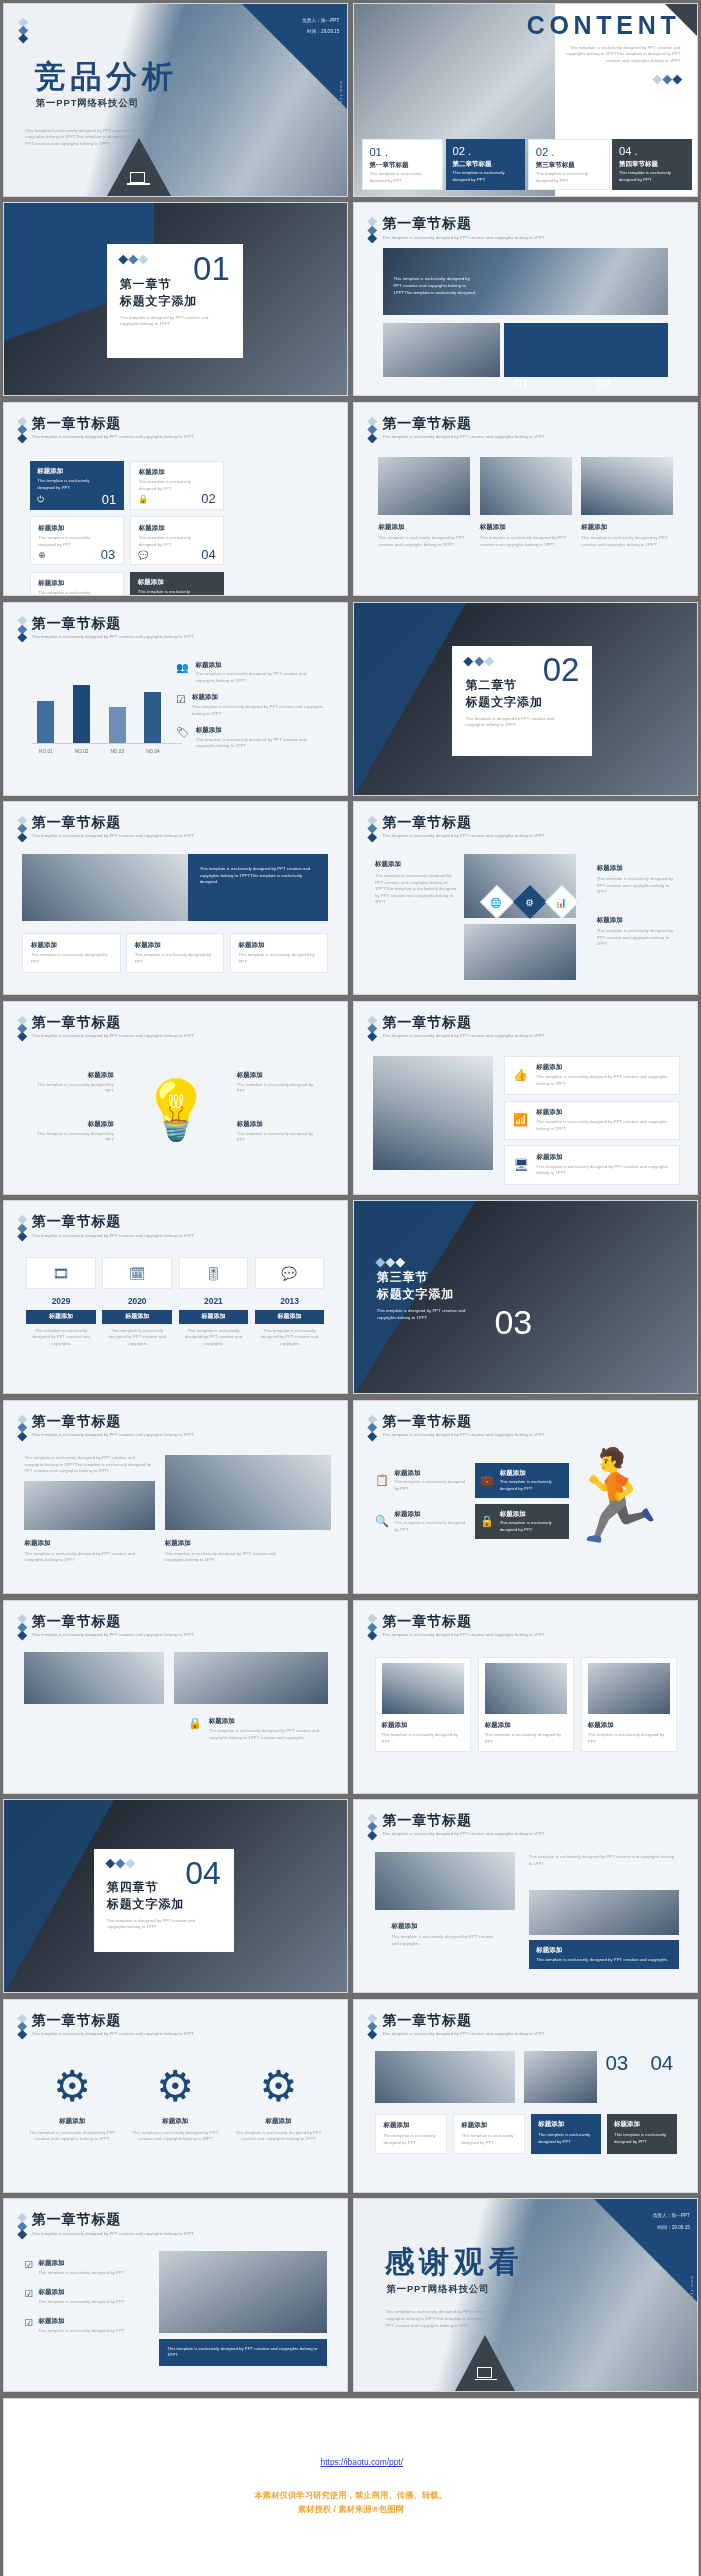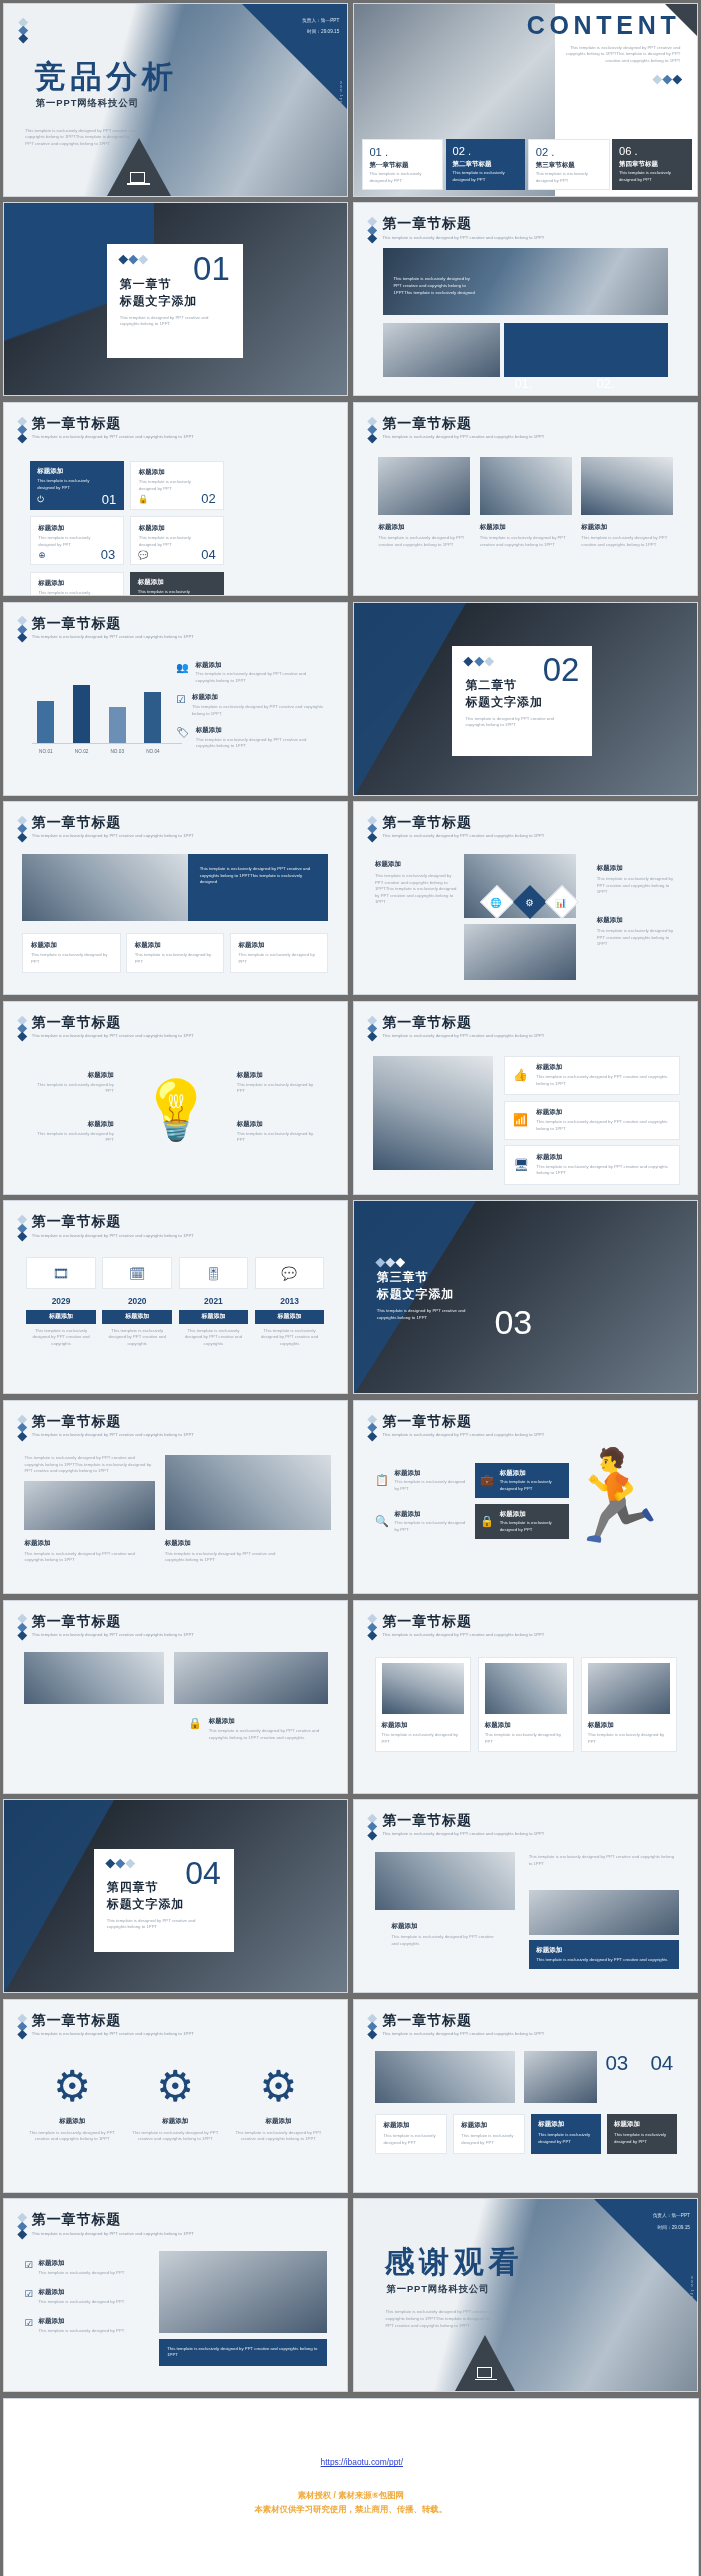--- a/index.html
+++ b/index.html
@@ -106,21 +106,21 @@
         <div style="font-size:11.2px;color:#fff;">02 .</div>
         <div style="font-size:6.5px;font-weight:bold;color:#fff;margin-top:2.8px;">第二章节标题</div>
         <div class="eng w" style="margin-top:1.9px;">This template is exclusively designed by PPT</div>
       </div>
       <div class="card" style="flex:1;padding:5.6px 6.5px;">
         <div style="font-size:11.2px;color:#1d4877;">02 .</div>
         <div style="font-size:6.5px;font-weight:bold;color:#1d3048;margin-top:2.8px;">第三章节标题</div>
         <div class="eng" style="margin-top:1.9px;">This template is exclusively designed by PPT</div>
       </div>
       <div class="charc" style="flex:1;padding:5.6px 6.5px;">
-        <div style="font-size:11.2px;color:#fff;">06 .</div>
+        <div style="font-size:11.2px;color:#fff;">04 .</div>
         <div style="font-size:6.5px;font-weight:bold;color:#fff;margin-top:2.8px;">第四章节标题</div>
         <div class="eng w" style="margin-top:1.9px;">This template is exclusively designed by PPT</div>
       </div>
     </div>
   </div>
 
   <div class="slide ph-dark">
     <div style="position:absolute;left:0;top:0;width:150px;height:194px;background:linear-gradient(160deg,#1d4877 0 55%,rgba(29,72,119,0) 56%);"></div>
     <div class="wht" style="position:absolute;left:103px;top:41px;width:136px;height:114px;padding:12px 13px;">
       <div style="display:flex;gap:3.7px;">
@@ -808,18 +808,18 @@
       </div>
     <div class="wmk">www.1ppt.com</div>
   </div>
 
 </div>
 
 <div class="footer-panel fp1">
   <div style="padding-top:49px;">
     <div class="baotu-link">https://ibaotu.com/ppt/</div>
     <div class="baotu-note">
+      <div>本素材仅供学习研究使用，禁止商用、传播、转载。</div>
       <div>素材授权 / 素材来源⑥包图网</div>
-      <div>本素材仅供学习研究使用，禁止商用、传播、转载。</div>
     </div>
   </div>
 </div>
 
 
 </body></html>

